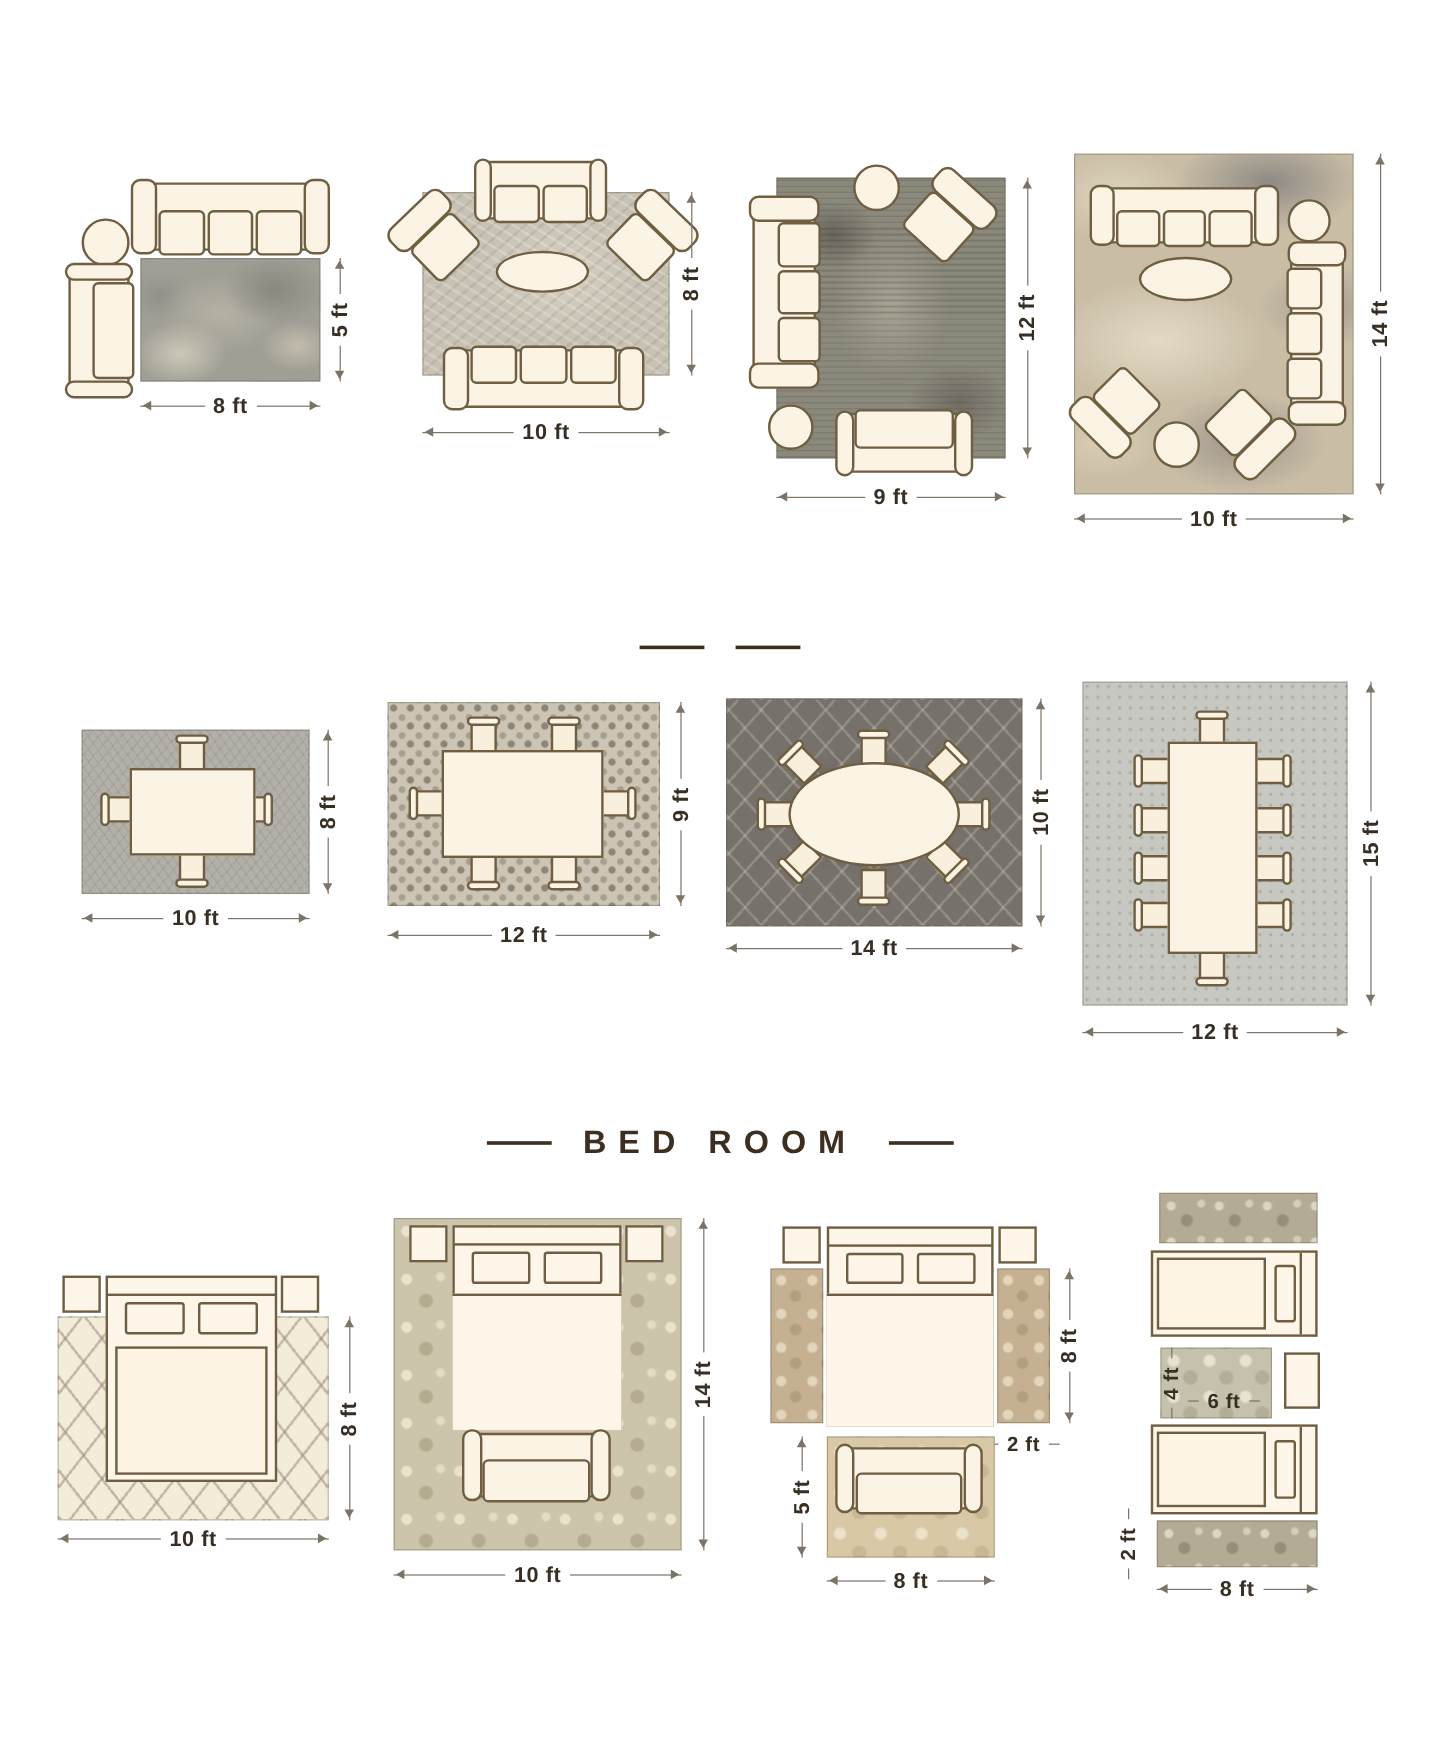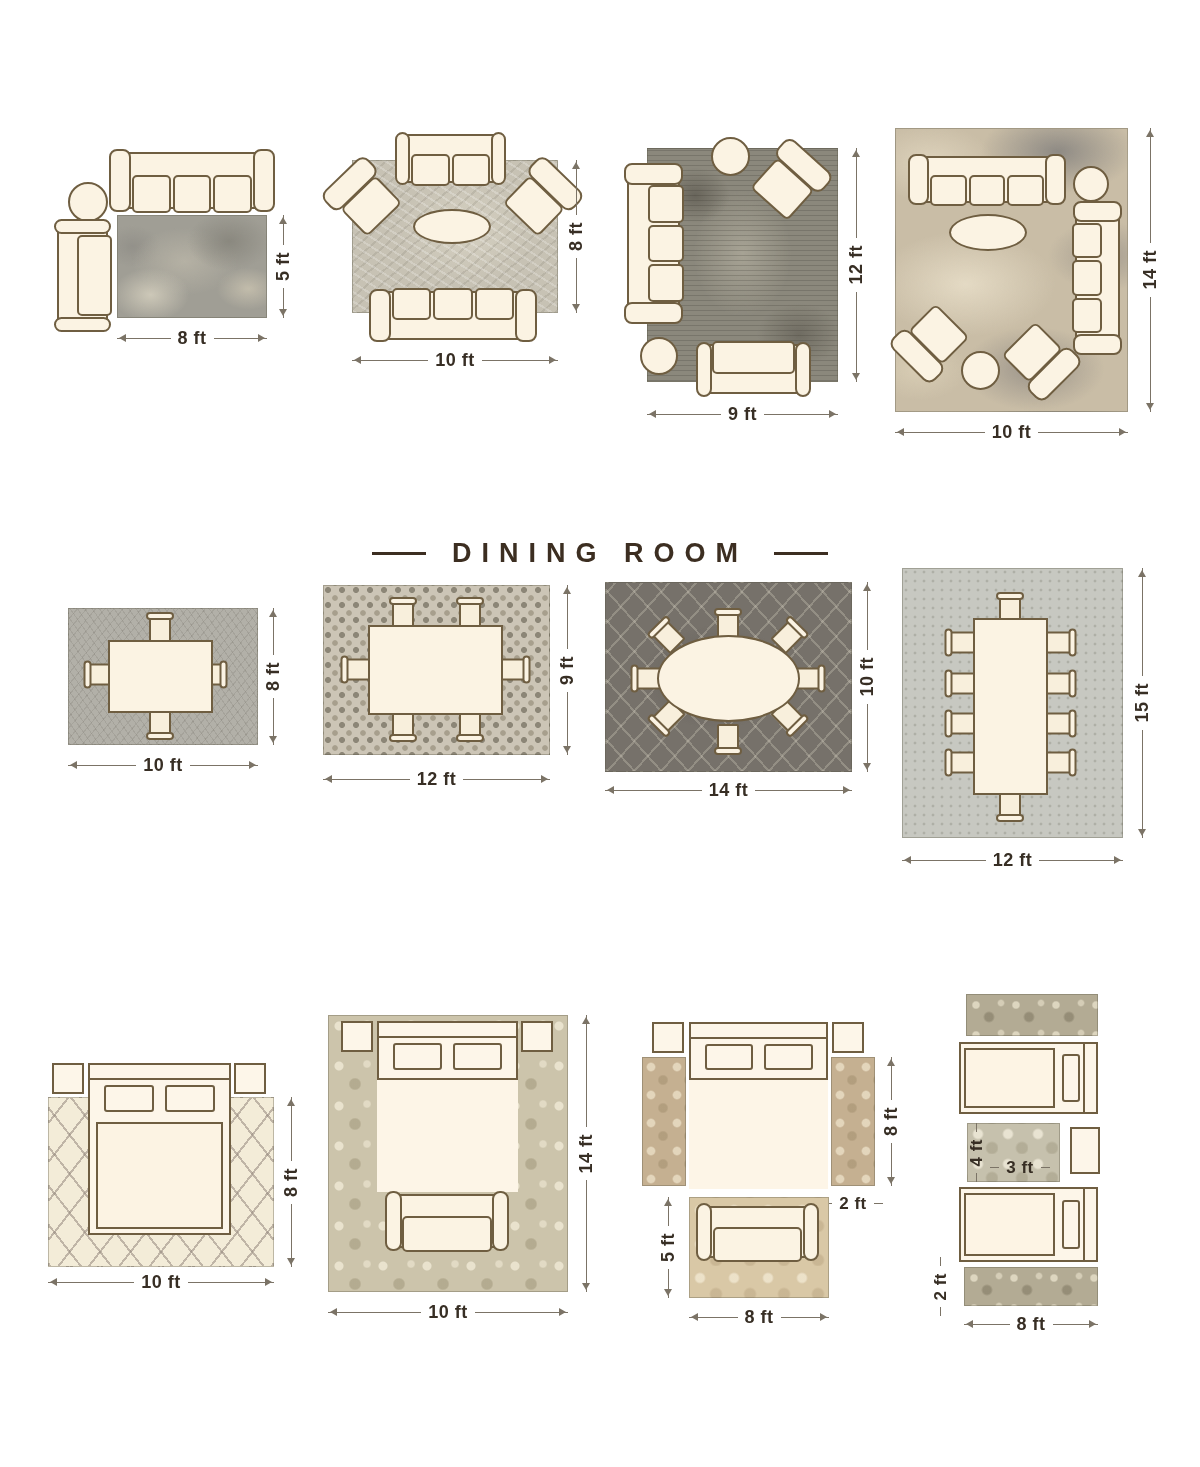--- a/index.html
+++ b/index.html
@@ -281,21 +281,20 @@
       <i class="ln r"></i>
   </div>
   <div class="dim dv" style="left:1140px;top:128px;height:284px">
     <i class="ln t"></i>
       <span class="lb">14 ft</span>
       <i class="ln b"></i>
   </div>
 
   <div class="sec-title" style="top:538px">
     <span class="rule"></span>
-    <span>DINING ROOM</span>
     <span class="rule"></span>
   </div>
 
   <div class="rug rx-d1" style="left:68px;top:608px;width:190px;height:137px"></div>
   <div class="dch" style="left:146px;top:612px;width:28px;height:31px">
       <div class="st"></div>
       <div class="bk"></div>
     </div>
   <div class="dch" style="left:146px;top:709px;width:28px;height:31px;transform:rotate(180deg)">
       <div class="st"></div>
@@ -449,20 +448,25 @@
     <i class="ln l"></i>
       <span class="lb">12 ft</span>
       <i class="ln r"></i>
   </div>
   <div class="dim dv" style="left:1132px;top:568px;height:270px">
     <i class="ln t"></i>
       <span class="lb">15 ft</span>
       <i class="ln b"></i>
   </div>
 
+  <div class="sec-title" style="top:937px">
+    <span class="rule"></span>
+    <span>BED ROOM</span>
+    <span class="rule"></span>
+  </div>
 
   <div class="rug rx-b1" style="left:48px;top:1097px;width:226px;height:170px"></div>
   <div class="nst" style="left:52px;top:1063px;width:32px;height:31px"></div>
   <div class="nst" style="left:234px;top:1063px;width:32px;height:31px"></div>
   <div class="bed" style="left:88px;top:1063px;width:143px;height:172px">
     <div class="hb"></div>
       <div class="p p1"></div>
       <div class="p p2"></div>
       <div class="bd"></div>
   </div>
@@ -552,21 +556,21 @@
       <div class="hb"></div>
   </div>
   <div class="rug rx-b4m" style="left:967px;top:1123px;width:93px;height:59px"></div>
   <div class="dim dv ds" style="left:966px;top:1123px;height:59px">
     <i class="ln"></i>
       <span class="lb">4 ft</span>
       <i class="ln"></i>
   </div>
   <div class="dim dh ds" style="left:984px;top:1157px;width:72px">
     <i class="ln"></i>
-      <span class="lb">3 ft</span>
+      <span class="lb">6 ft</span>
       <i class="ln"></i>
   </div>
   <div class="nst" style="left:1070px;top:1127px;width:30px;height:47px"></div>
   <div class="tbed" style="left:959px;top:1187px;width:139px;height:75px">
     <div class="bd"></div>
       <div class="p"></div>
       <div class="hb"></div>
   </div>
   <div class="rug rx-b4r" style="left:964px;top:1267px;width:134px;height:39px"></div>
   <div class="dim dv ds" style="left:930px;top:1262px;height:49px">

